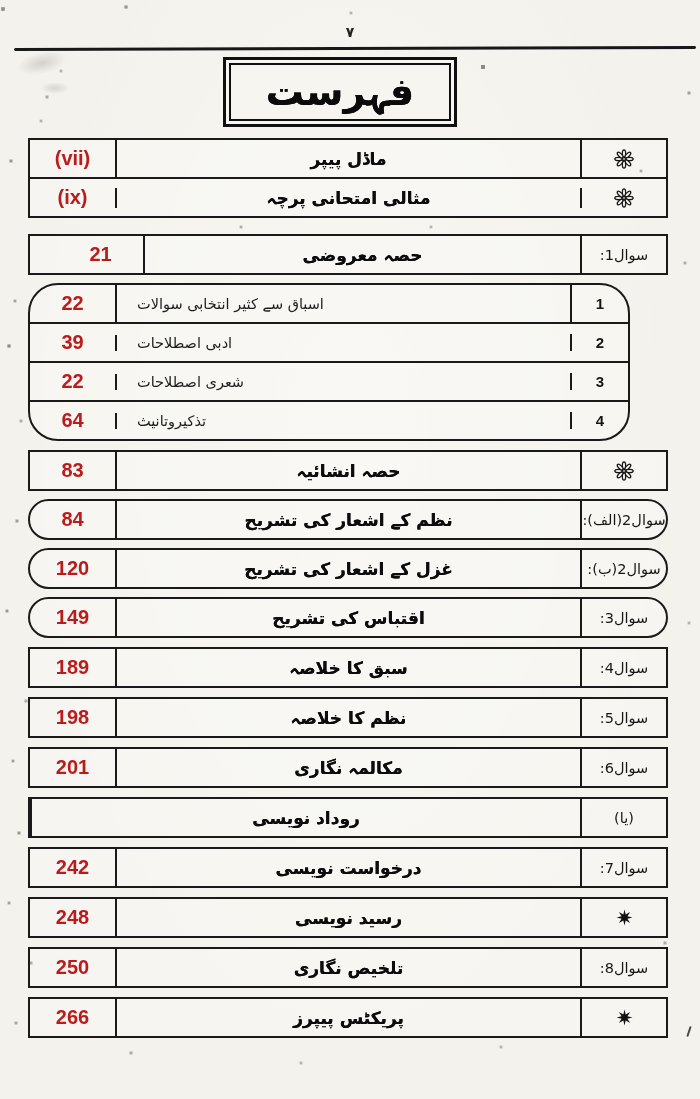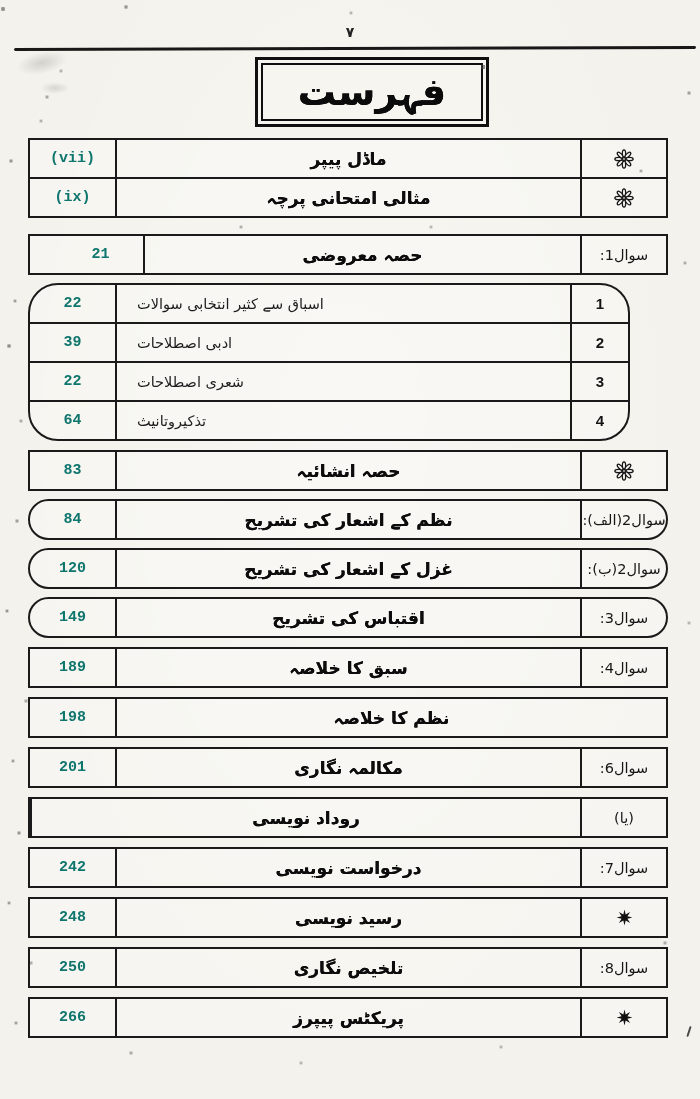--- a/index.html
+++ b/index.html
@@ -14,41 +14,41 @@
   .top-pagenum{
     position:absolute;top:24px;left:0;width:700px;text-align:center;
     font-size:14px;font-weight:bold;color:#222;
   }
   .top-rule{
     position:absolute;left:14px;top:47px;width:682px;height:3px;
     background:#181818;border-radius:2px;transform:rotate(-0.15deg);
   }
   .title-box{
     position:absolute;left:223px;top:57px;width:234px;height:70px;
-    box-sizing:border-box;border:3px solid #101010;padding:3px;background:#f7f5f0;margin-left:32px;
+    box-sizing:border-box;border:3px solid #101010;padding:3px;background:#f7f5f0;
   }
   .title-box .inner{
     width:100%;height:100%;box-sizing:border-box;border:2px solid #101010;
     display:flex;align-items:center;justify-content:center;
   }
   .title-box .inner span{
     font-size:38px;font-weight:bold;color:#0b0b0b;line-height:1;
     text-shadow:0 0 .6px #0b0b0b;
   }
   .table-area{position:absolute;left:28px;top:138px;width:640px;}
   .tbox{
     box-sizing:border-box;border:2px solid #1a1a1a;width:640px;
     background:rgba(255,255,255,.25);
   }
   .tbox.narrow{width:602px;}
   .trow{display:flex;align-items:stretch;height:37px;}
-  .trow + .trow{border-top:2px solid #1a1a1a;}
+  .trow + .trow{border-top:2px solid #1a1a1a;align-items:center;}
   .cell{display:flex;align-items:center;justify-content:center;box-sizing:border-box;}
-  .c-page{width:85px;flex:0 0 85px;font-family:Liberation Mono, monospace;
-          font-weight:bold;font-size:15px;color:#0f766e;}
+  .c-page{width:85px;flex:0 0 85px;font-family:Liberation Sans, sans-serif;
+          font-weight:bold;font-size:20px;color:#b91c1c;}
   .c-title{flex:1 1 auto;border-left:2px solid #1a1a1a;font-weight:bold;
            font-size:17px;direction:rtl;color:#0c0c0c;text-shadow:0 0 .5px #0c0c0c;}
   .c-label{width:86px;flex:0 0 86px;border-left:2px solid #1a1a1a;
            direction:rtl;font-size:14.5px;color:#161616;}
   .narrow .c-num{width:58px;flex:0 0 58px;border-left:2px solid #1a1a1a;
            font-family:"Liberation Sans",sans-serif;font-weight:bold;font-size:15px;}
   .narrow .c-title{font-weight:normal;font-size:14.5px;justify-content:flex-end;
            padding-left:20px;text-shadow:none;color:#1c1c1c;}
   .gap15{margin-top:16px;padding-left:28px;} .gap8{margin-top:8px;border-radius:30px;} .gap9{margin-top:9px;}
   .icon{display:flex;align-items:center;justify-content:center;}
@@ -215,20 +215,21 @@
       <div class="cell c-page">189</div>
       <div class="cell c-title">سبق کا خلاصہ</div>
       <div class="cell c-label">سوال4:</div>
     </div>
   </div>
 
   <div class="tbox gap9">
     <div class="trow">
       <div class="cell c-page">198</div>
       <div class="cell c-title">نظم کا خلاصہ</div>
+      <div class="cell c-label">سوال5:</div>
     </div>
   </div>
 
   <div class="tbox gap9">
     <div class="trow">
       <div class="cell c-page">201</div>
       <div class="cell c-title">مکالمہ نگاری</div>
       <div class="cell c-label">سوال6:</div>
     </div>
   </div>

